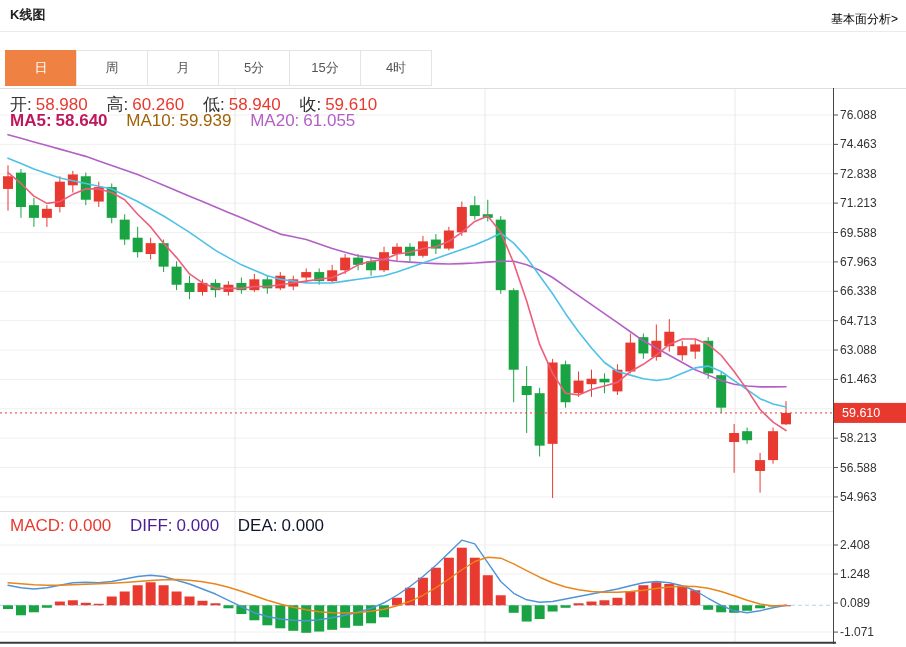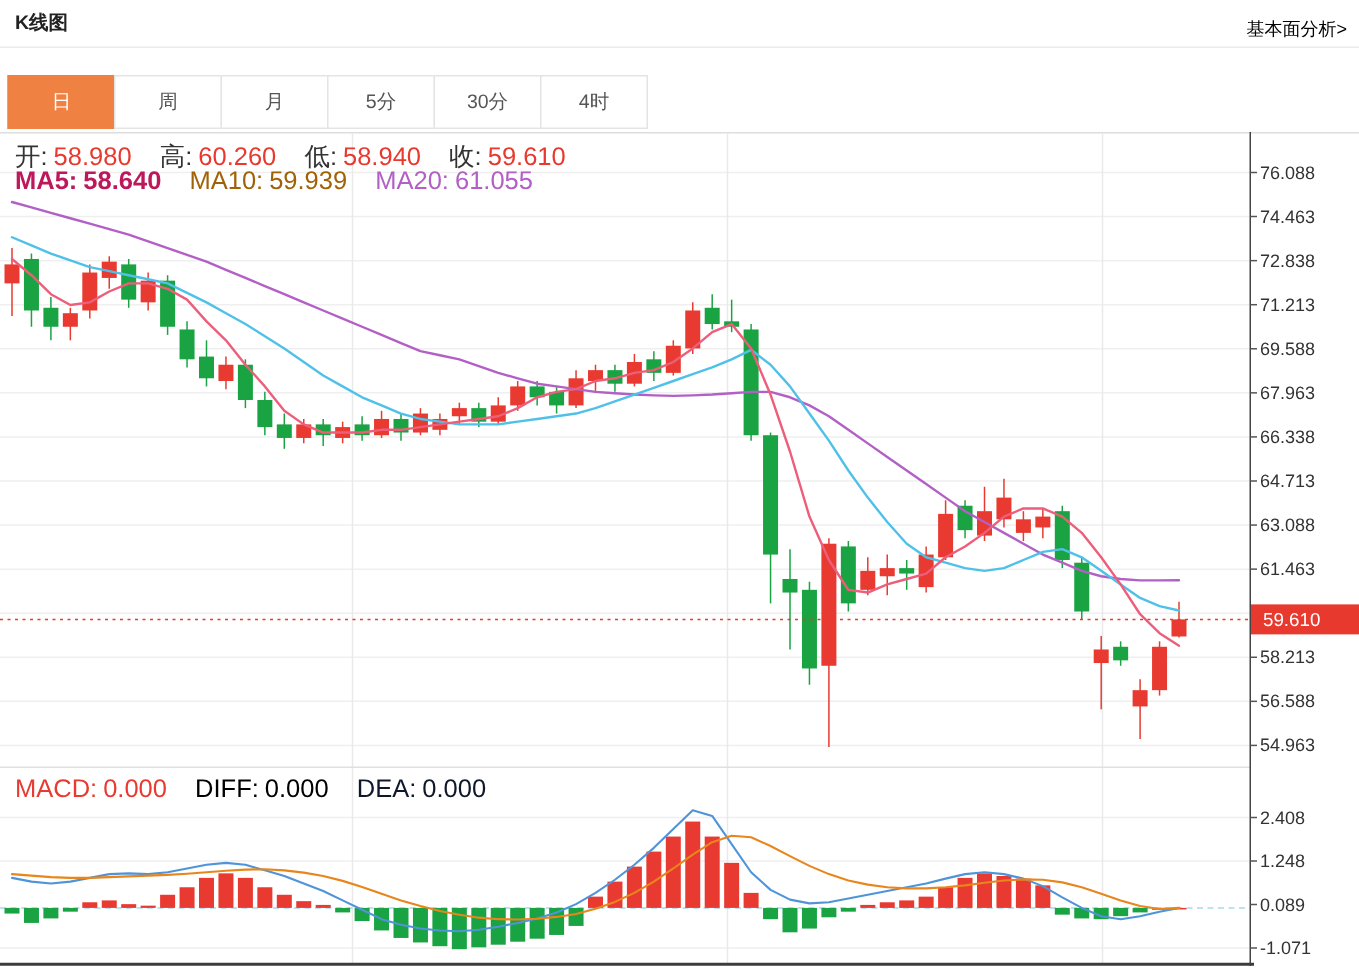--- a/index.html
+++ b/index.html
@@ -17,33 +17,33 @@
   .chart svg{position:absolute;left:0;top:0;}
   .legend{position:absolute;font-size:17px;white-space:nowrap;pointer-events:none;}
   .legend span{margin-right:4px;}
   .legend .gap{margin-right:14px;}
   .lg-ohlc{left:10px;top:5px;}
   .lg-ma{left:10px;top:23px;}
   .lg-macd{left:10px;top:428px;}
   .lbl{color:#333;}
 </style>
 <style>.ohlc-val{color:#e8392f;} .ma5-c{color:#be185d;font-weight:bold;} .ma10-c{color:#a16207;}
- .ma20-c{color:#b260c5;} .macd-c{color:#e83a30;} .diff-c{color:#000000;} .dea-c{color:#0f172a;}</style></head>
+ .ma20-c{color:#b260c5;} .macd-c{color:#e83a30;} .diff-c{color:#4c1d95;} .dea-c{color:#0f172a;}</style></head>
 <body>
 
 <div class="page-title">K线图</div>
 <a class="analysis-link">基本面分析&gt;</a>
 <div class="header-divider"></div>
 
 <div class="tabs">
   <div class="tab active">日</div>
   <div class="tab">周</div>
   <div class="tab">月</div>
   <div class="tab">5分</div>
-  <div class="tab">30分</div>
+  <div class="tab">15分</div>
   <div class="tab">4时</div>
 </div>
 
 <div class="chart">
   <svg id="chart-svg" width="906" height="559">
       <g>
         <line x1="0" y1="0.5" x2="906" y2="0.5" stroke="#dddddd"></line>
         <line x1="0" y1="27" x2="833.5" y2="27" stroke="#efefef"></line>
         <line x1="0" y1="56.379999999999995" x2="833.5" y2="56.379999999999995" stroke="#efefef"></line>
         <line x1="0" y1="85.75999999999999" x2="833.5" y2="85.75999999999999" stroke="#efefef"></line>

